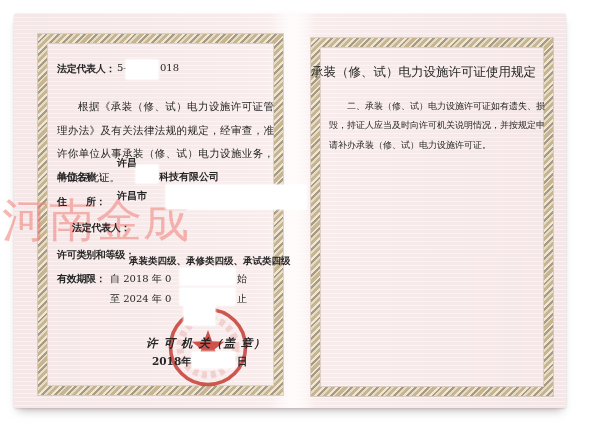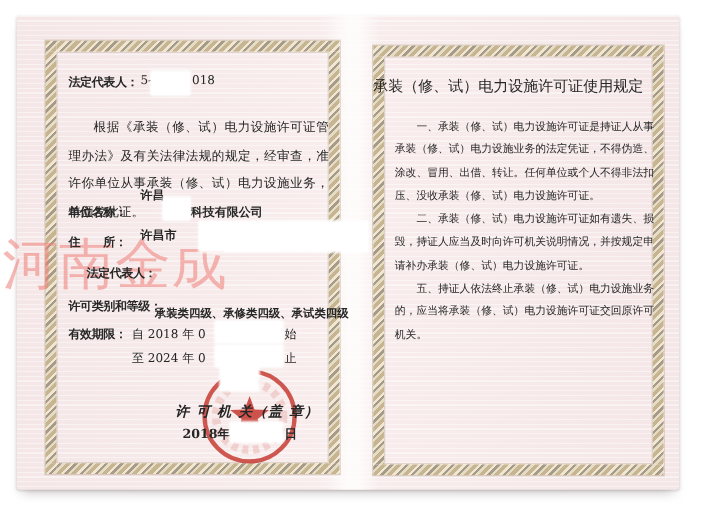--- a/index.html
+++ b/index.html
@@ -108,23 +108,21 @@
   <circle cx="42" cy="41" r="28" fill="none" stroke="#c63c34" stroke-width="7" opacity="0.16" stroke-dasharray="5 4"></circle>
   <polygon points="42,24 46.1,35.3 58.2,35.7 48.7,43.2 52,54.8 42,48 32,54.8 35.3,43.2 25.8,35.7 37.9,35.3" fill="#c63c34" opacity="0.88"></polygon>
 </svg>
 
 <span class="abs authority">许 可 机 关（盖 章）</span>
 <span class="abs dateline" style="left:152px;top:355px;">2018年</span>
 <span class="abs dateline" style="left:237px;top:355px;">日</span>
 
 <div class="abs r-title">承装（修、试）电力设施许可证使用规定</div>
 <div class="abs rules">
-    <p>一、承装（修、试）电力设施许可证是持证人从事承装（修、试）电力设施业务的法定凭证，不得伪造、涂改、冒用、出借、转让。任何单位或个人不得非法扣压、没收承装（修、试）电力设施许可证。</p>
     <p>二、承装（修、试）电力设施许可证如有遗失、损毁，持证人应当及时向许可机关说明情况，并按规定申请补办承装（修、试）电力设施许可证。</p>
-    <p>五、持证人依法终止承装（修、试）电力设施业务的，应当将承装（修、试）电力设施许可证交回原许可机关。</p>
   </div>
 
 <div class="abs patch" style="left:126px;top:60px;width:32px;height:19px;"></div>
 <div class="abs patch" style="left:136px;top:165px;width:22px;height:18px;"></div>
 <div class="abs patch" style="left:166px;top:185px;width:140px;height:24px;"></div>
 <div class="abs patch" style="left:180px;top:268px;width:55px;height:17px;"></div>
 <div class="abs patch" style="left:180px;top:288px;width:55px;height:17px;"></div>
 <div class="abs patch" style="left:184px;top:303px;width:31px;height:22px;"></div>
 <div class="abs patch" style="left:192px;top:352px;width:43px;height:16px;"></div>
 

